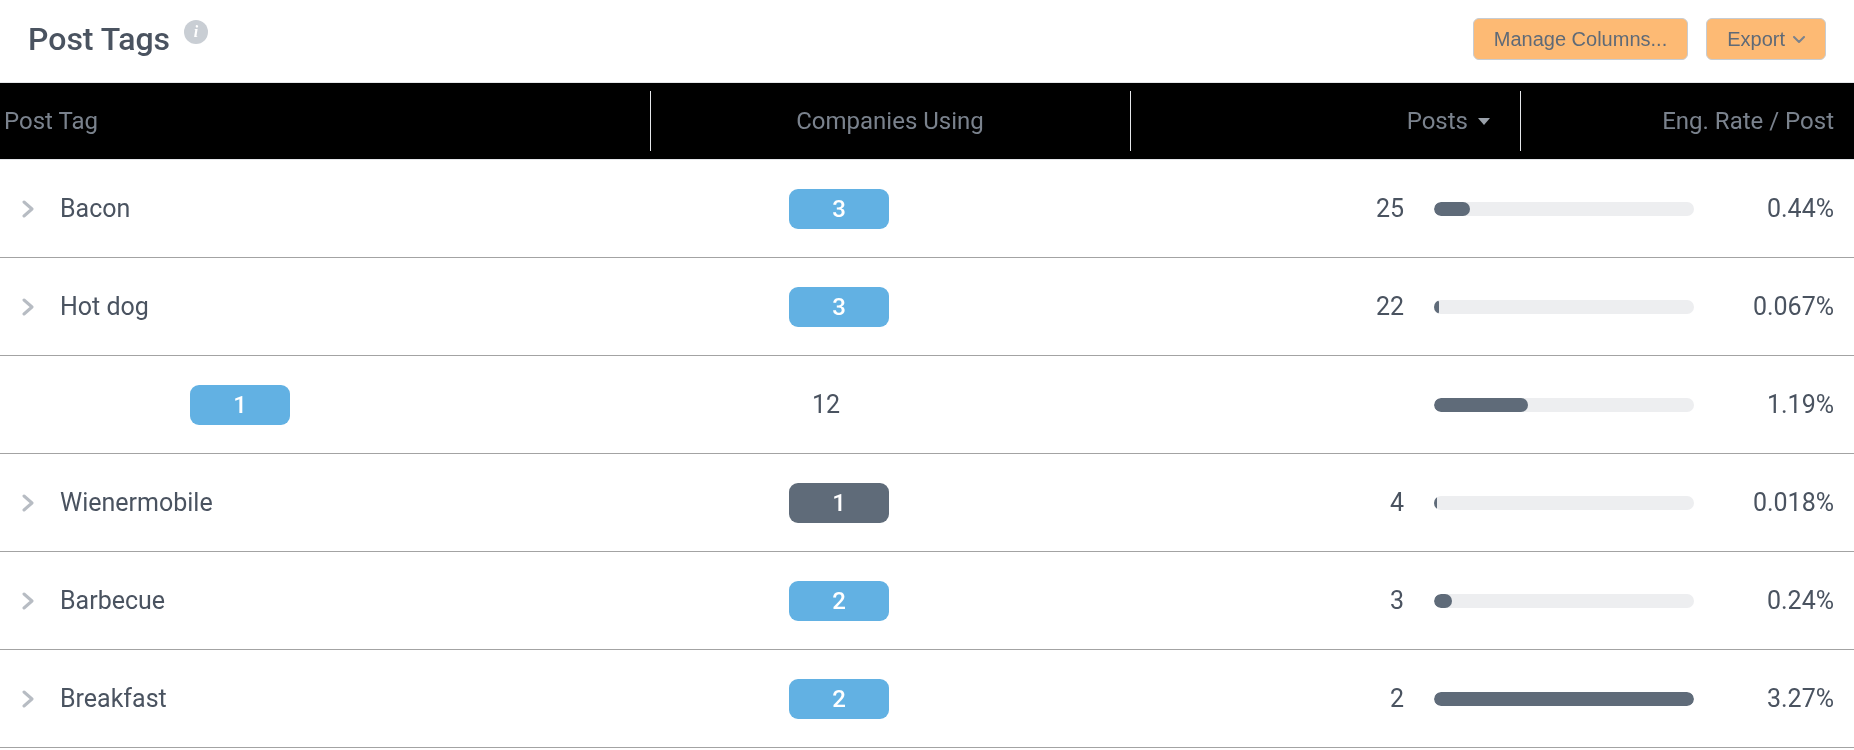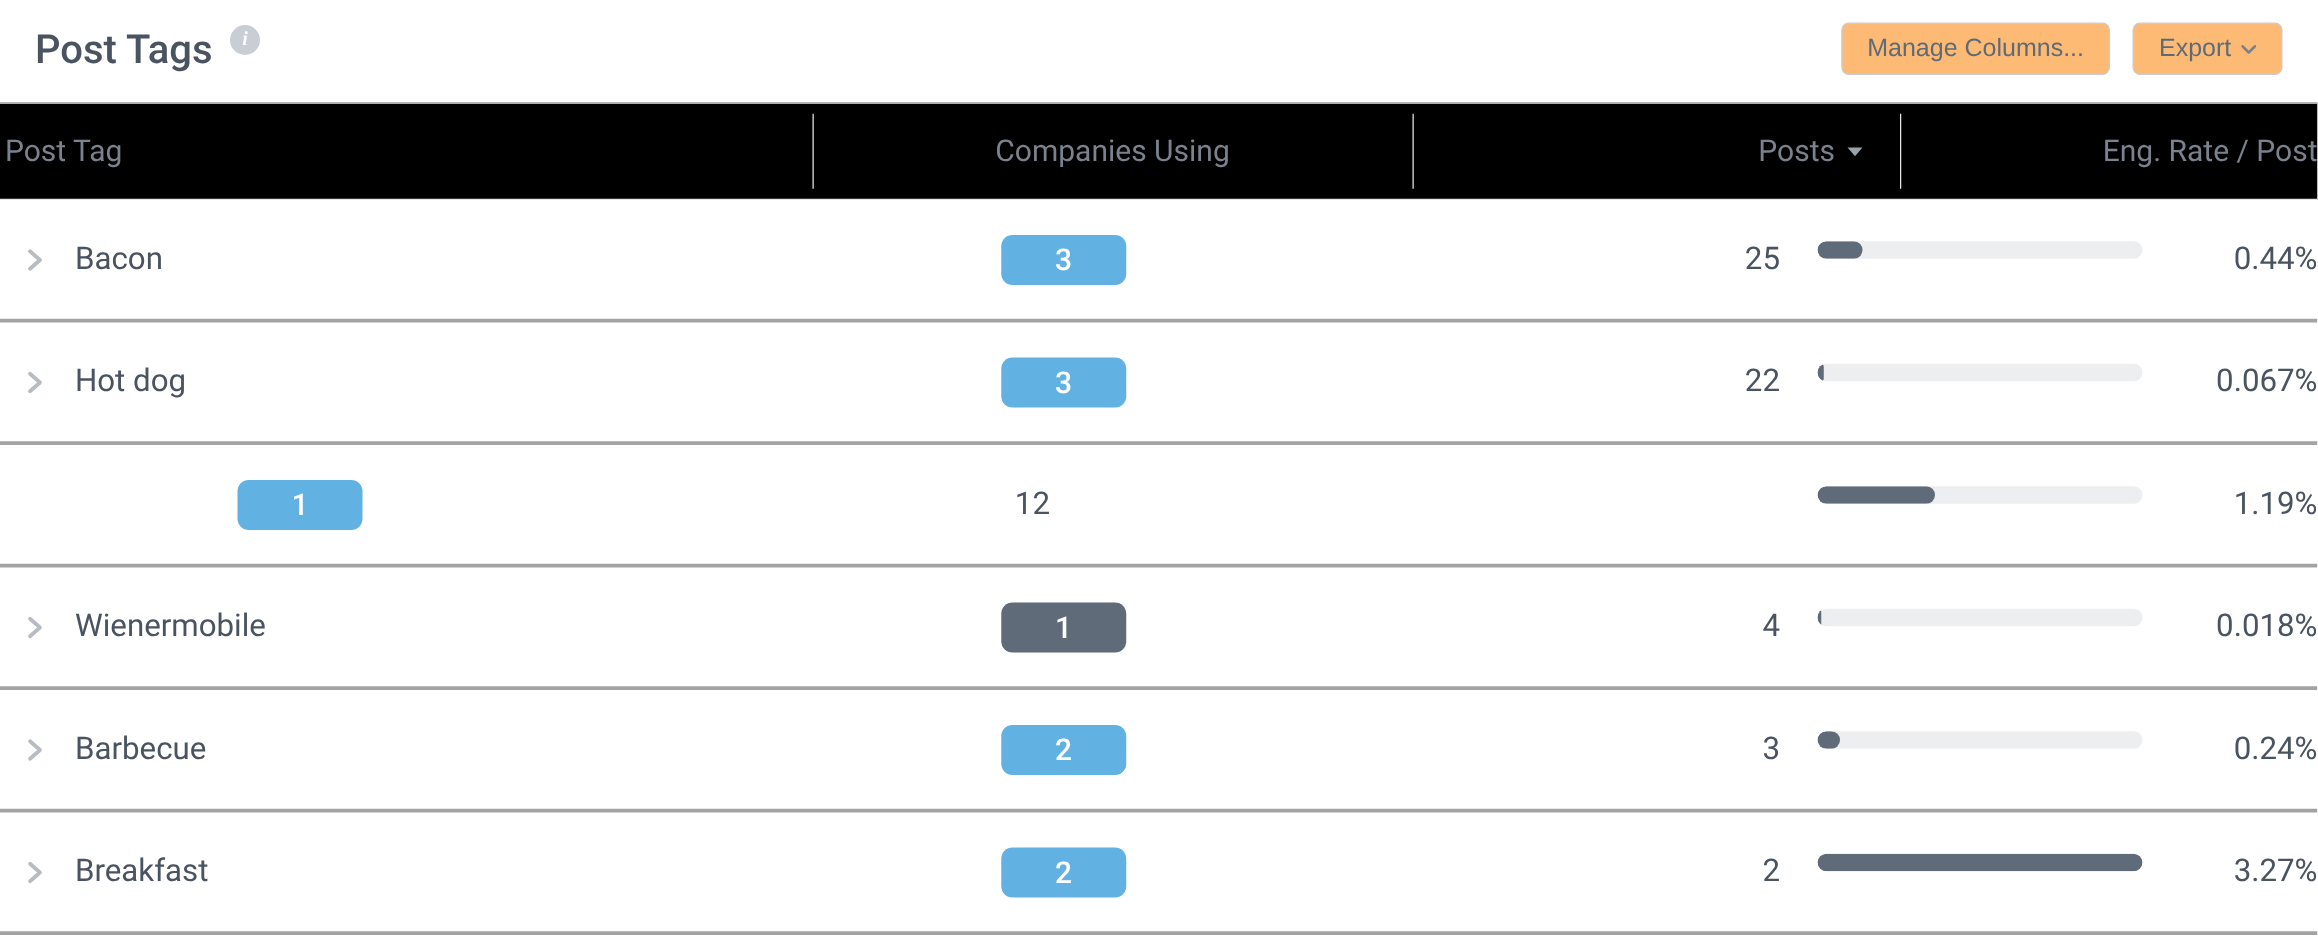--- a/index.html
+++ b/index.html
@@ -52,21 +52,21 @@
     background:#000000;
     border-top:1px solid #e5e7ea;
     border-bottom:1px solid #e5e7ea;
     color:#7a828d;
     font-size:24px;
     height:78px;
   }
   .col-tag   { width:650px; padding-left:4px; position:relative; }
   .col-co    { width:480px; text-align:center; position:relative; }
   .col-posts { width:390px; text-align:right; padding-right:30px; position:relative; }
-  .col-eng   { flex:1; text-align:right; }
+  .col-eng   { flex:1; text-align:right; padding-right:20px; }
 
   .thead .col-tag,
   .thead .col-co,
   .thead .col-posts,
   .thead .col-eng { height:100%; display:flex; align-items:center; }
   .thead .col-co { justify-content:center; }
   .thead .col-posts { justify-content:flex-end; }
   .thead .col-eng { justify-content:flex-end; }
 
   
@@ -88,21 +88,21 @@
     border-left:6px solid transparent;
     border-right:6px solid transparent;
     border-top:7px solid #9aa1aa;
   }
 
   
   .row {
     display:flex;
     align-items:center;
     height:98px;
-    border-bottom:3px solid #a3a3a3;
+    border-bottom:1px solid #a3a3a3;
     font-size:24px;
     color:#4a5360;
   }
   .row .col-tag {
     display:flex; align-items:center; gap:22px;
     padding-left:18px;
   }
   .expand-chevron {
     color:#b7bcc3;
     font-size:22px;
@@ -132,21 +132,21 @@
   .badge-gray { background:#5f6b79; }
 
   .row .col-posts {
     display:flex;
     justify-content:flex-end;
     font-size:25px;
   }
 
   .row .col-eng {
     display:flex;
-    align-items:flex-start;
+    align-items:center;
     justify-content:flex-end;
     gap:30px;
   }
   .meter {
     width:260px;
     height:14px;
     background:#edeef0;
     border-radius:999px;
     overflow:hidden;
     flex-shrink:0;

